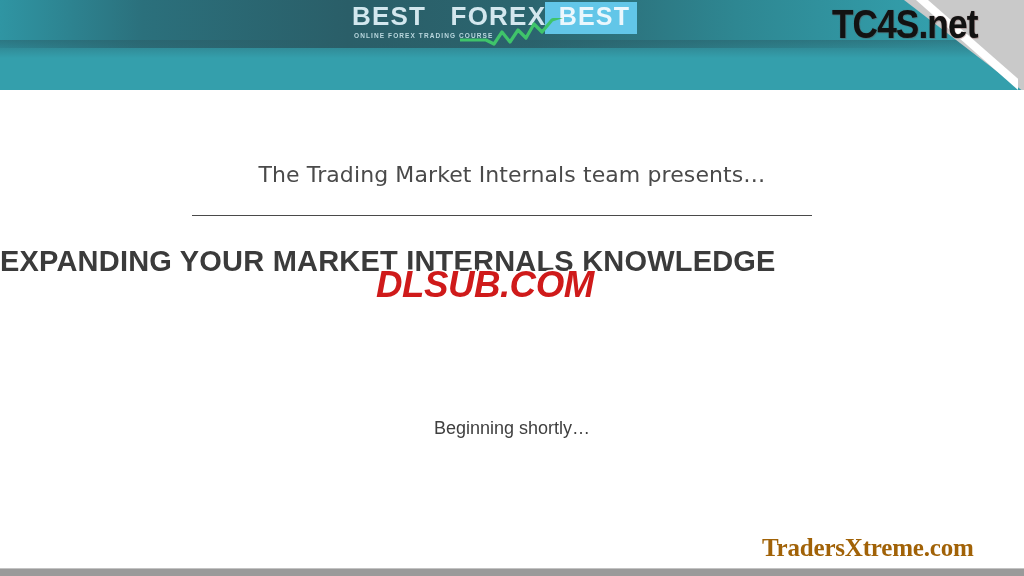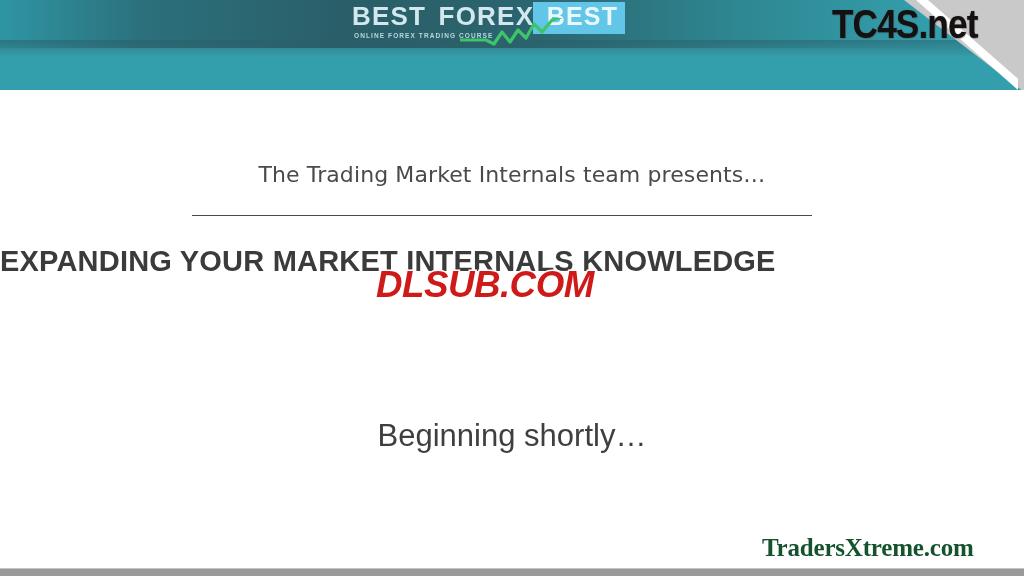--- a/index.html
+++ b/index.html
@@ -209,21 +209,21 @@
     font-style: italic;
   }
 
   .beginning {
     position: absolute;
     left: 0;
     top: 328px;
     width: 1024px;
     text-align: center;
     font-family: "Liberation Sans", sans-serif;
-    font-size: 31px;
+    font-size: 18px;
     color: #3f3f3f;
   }
 
   
   .dlsub {
     position: absolute;
     left: 376px;
     top: 264px;
     font-family: "Liberation Sans", sans-serif;
     font-weight: bold;
@@ -238,21 +238,21 @@
   }
 
   .tradersxtreme {
     position: absolute;
     left: 762px;
     top: 534px;
     font-family: "Liberation Serif", serif;
     font-weight: bold;
     font-size: 25px;
     letter-spacing: -0.2px;
-    color: #14532d;
+    color: #a16207;
     -webkit-text-stroke: 2.5px #ffffff;
     paint-order: stroke fill;
   }
 
   .bottom-bar {
     position: absolute;
     left: 0;
     bottom: 0;
     width: 1024px;
     height: 7px;
@@ -265,21 +265,21 @@
 
 <div id="slide">
 
   <div class="top-banner">
     <div class="banner-dark-band"></div>
     <div class="banner-dark-fade"></div>
 
     <div class="logo-wrap">
       <div class="logo-row">
         <span class="logo-best">BEST</span>
-        <span class="logo-forex" style="margin-left:8px;">FOREX</span>
+        <span class="logo-forex" style="margin-left:20px;">FOREX</span>
         <span class="logo-store-box">
           <span class="logo-store">BEST</span>
         </span>
       </div>
       <div class="logo-tagline">ONLINE FOREX TRADING COURSE</div>
       <svg class="logo-chart" viewBox="0 0 130 28" preserveAspectRatio="none">
         <polyline points="0,22 26,22 34,26 42,14 50,24 58,12 66,20 74,6 82,14 92,2 104,-2" fill="none" stroke="#3fc46a" stroke-width="3.2" stroke-linejoin="round" stroke-linecap="round"></polyline>
       </svg>
     </div>
 

